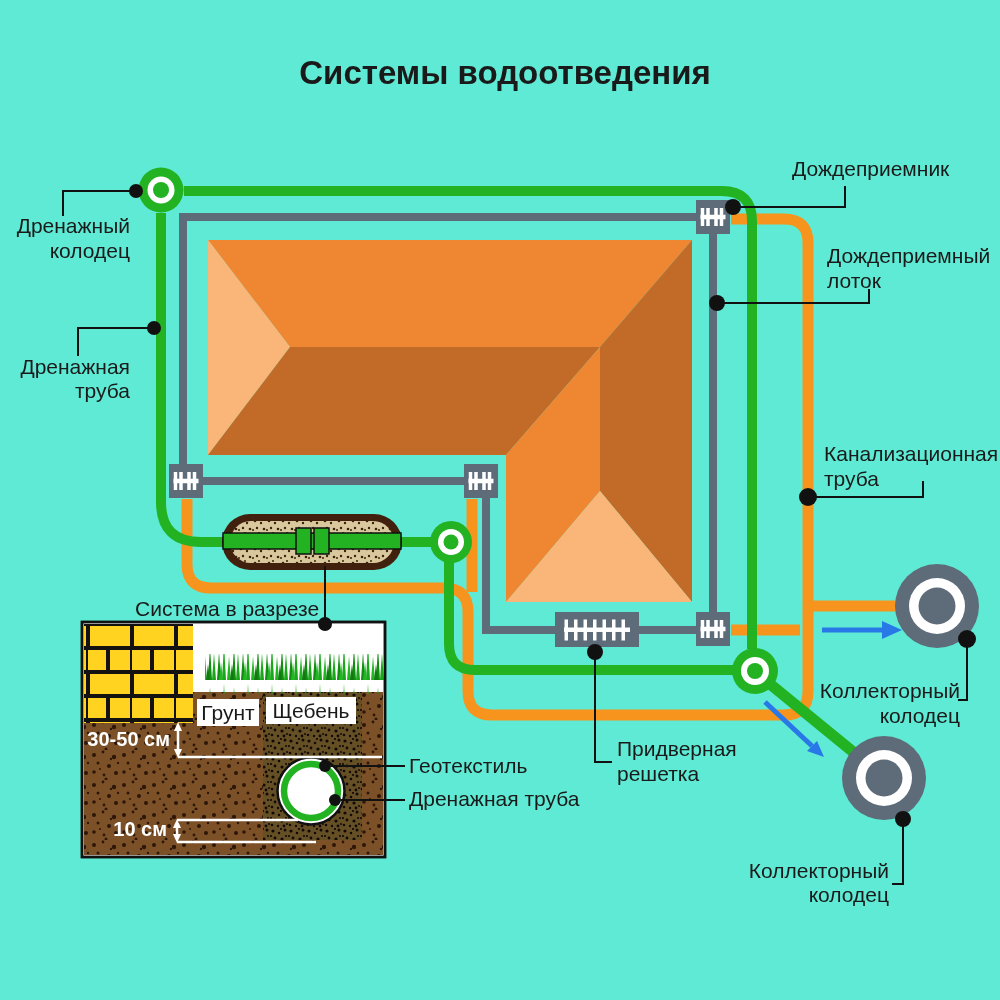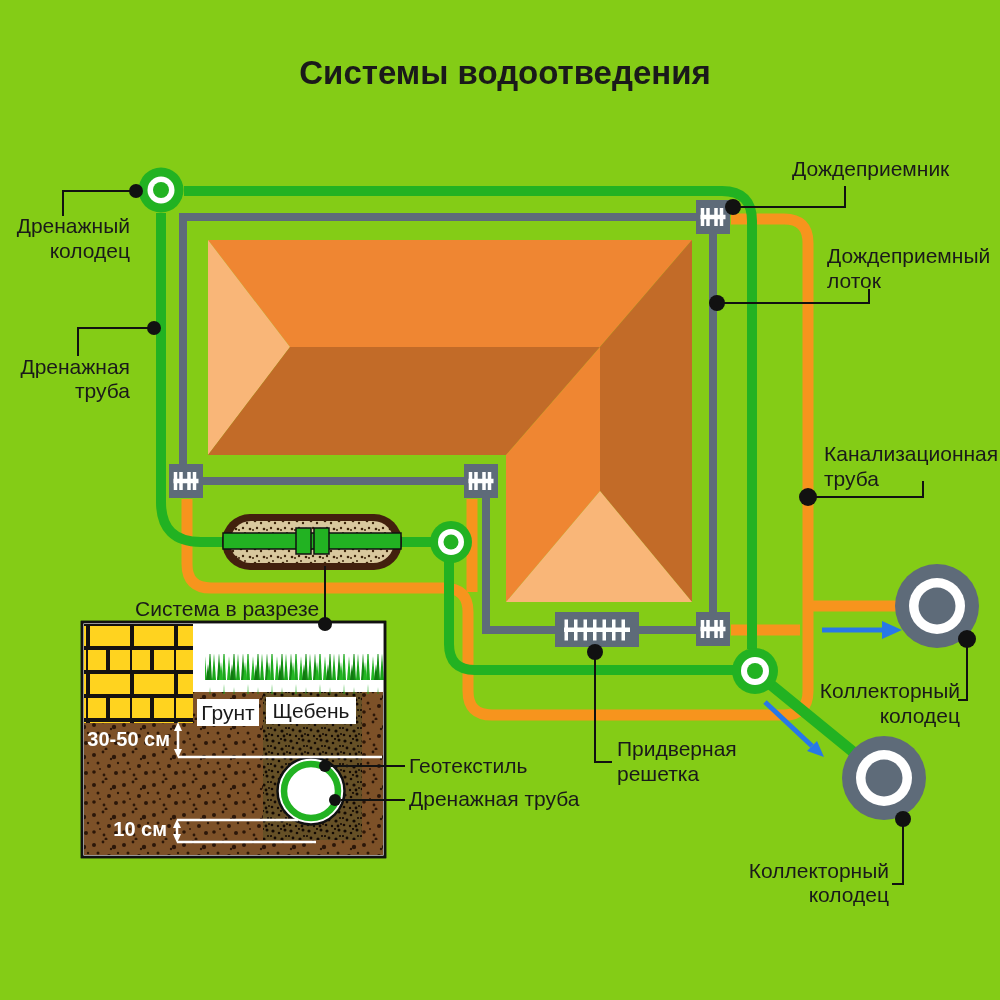--- a/index.html
+++ b/index.html
@@ -1,16 +1,16 @@
 <!DOCTYPE html>
 <html><head>
 <meta charset="utf-8">
 <style>
   html,body { margin:0; padding:0; background:#ffffff; }
-  .stage { position:relative; width:1000px; height:1000px; background:#84cc16; overflow:hidden;
+  .stage { position:relative; width:1000px; height:1000px; background:#5eead4; overflow:hidden;
            font-family:"Liberation Sans", sans-serif; }
   svg { display:block; }
   .title-text { font-family:"Liberation Sans", sans-serif; font-size:33px; font-weight:bold; fill:#1a1a1a; text-anchor:middle; }
   .lbl  { font-family:"Liberation Sans", sans-serif; font-size:21px; fill:#1a1a1a; }
   .lbl-end { text-anchor:end; }
   .lbl-mid { text-anchor:middle; }
   .measure { font-family:"Liberation Sans", sans-serif; font-size:20px; font-weight:bold; fill:#ffffff; }
   .leader { stroke:#111111; stroke-width:2; fill:none; }
   .dot { fill:#111111; }
 </style>

